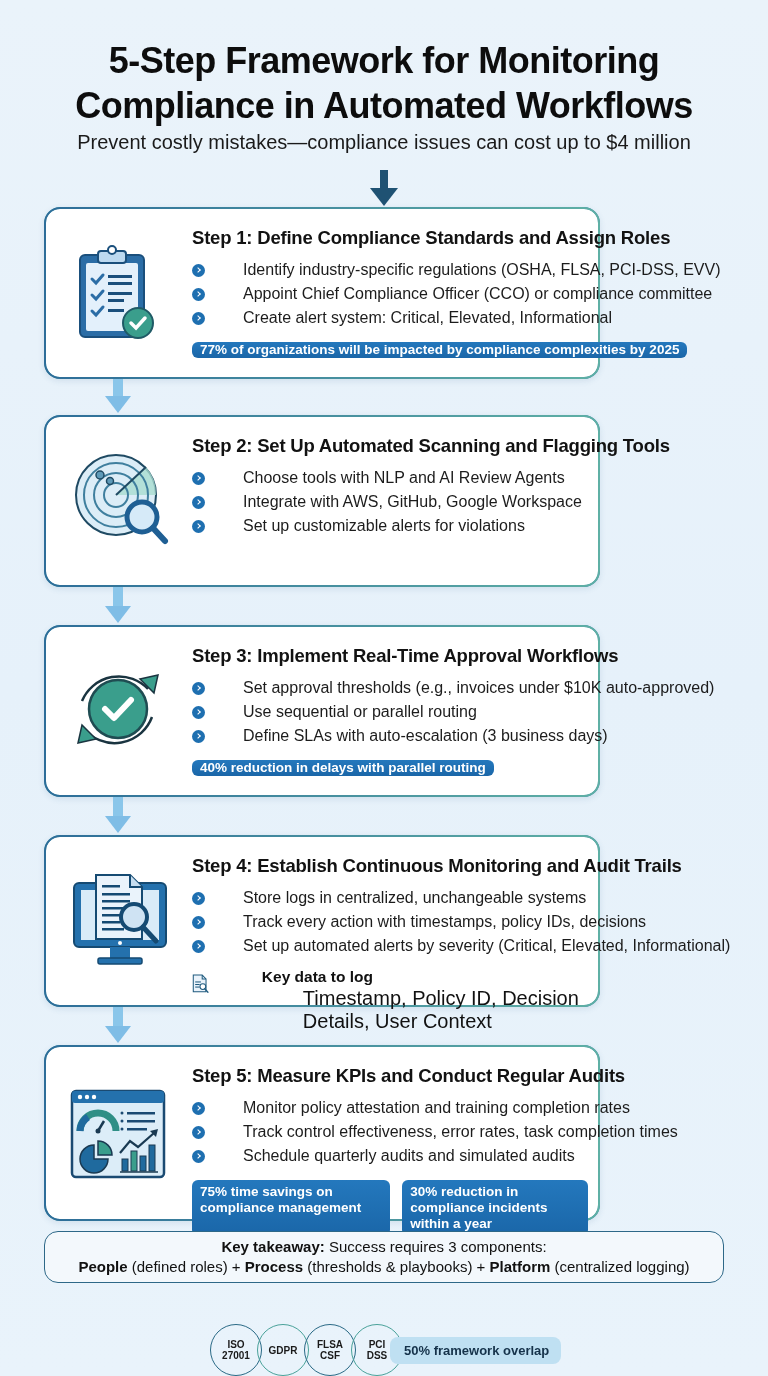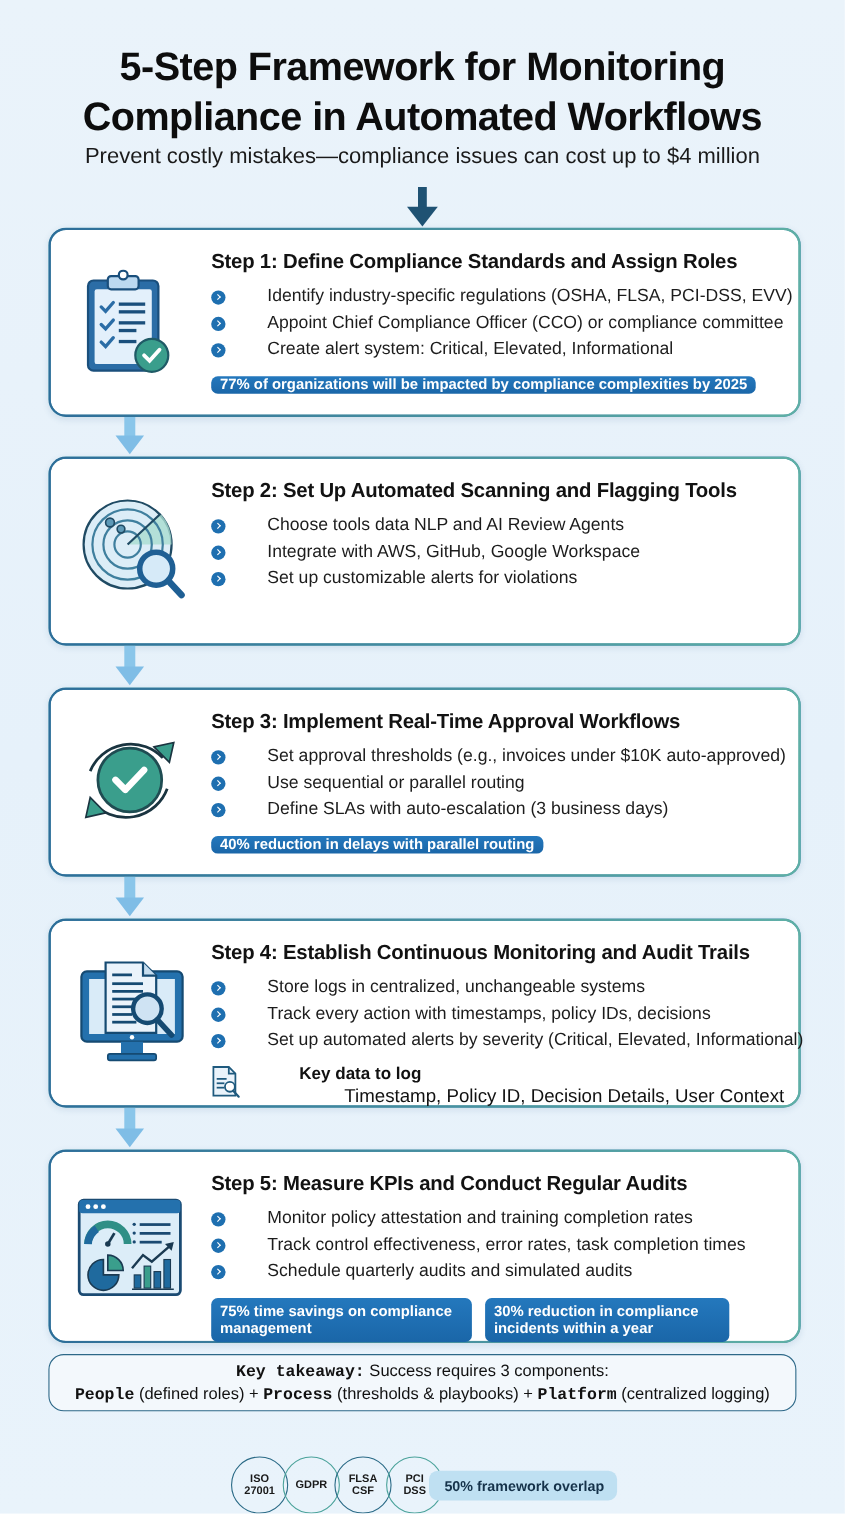--- a/index.html
+++ b/index.html
@@ -15,21 +15,21 @@
     position: absolute; left: 0; right: 0; top: 38px;
     text-align: center; font-weight: 700; font-size: 36px; line-height: 45px;
     letter-spacing: -0.5px; color: #0d0d0d;
   }
   .subtitle {
     position: absolute; left: 0; right: 0; top: 131px;
     text-align: center; font-size: 20px; color: #1a1a1a;
   }
   .top-arrow { position: absolute; left: 369px; top: 170px; }
   .card {
-    position: absolute; left: 44px; width: 684px;
+    position: absolute; left: 44px; width: 556px;
     background: #ffffff; border-radius: 16px;
     border: 2px solid #4a93ac;
     box-shadow: 0 2px 6px rgba(40,90,130,0.12);
   }
   .card::before {
     content: ""; position: absolute; inset: -2px; border-radius: 16px; padding: 2px;
     background: linear-gradient(90deg, #2d6d99, #5fb0a5);
     -webkit-mask: linear-gradient(#000 0 0) content-box, linear-gradient(#000 0 0);
     -webkit-mask-composite: xor; mask-composite: exclude; pointer-events: none;
   }
@@ -50,27 +50,27 @@
   .badge {
     background: linear-gradient(180deg, #2478bd, #1a66a8);
     color: #fff; font-weight: 700; font-size: 13.5px; border-radius: 6px;
     padding: 0 8px; white-space: nowrap; line-height: 16px;
   }
   .badge.two-line { white-space: normal; line-height: 16px; padding: 4px 8px; }
   .connector { position: absolute; left: 104px; }
   .keylog { display: flex; margin-top: 10px; align-items: flex-start; gap: 44px; }
   .keylog-text { margin-left: 8px; }
   .keylog-title { font-weight: 700; font-size: 15.5px; }
-  .keylog-values { font-size: 17px; margin-top: 1px; margin-left: 41px; }
+  .keylog-values { font-size: 20px; margin-top: 1px; margin-left: 41px; }
   .takeaway {
     position: absolute; left: 44px; top: 1231px; width: 680px; height: 52px;
     border: 1.5px solid #2d6888; border-radius: 14px; background: #f3f8fc;
     text-align: center; font-size: 15px; line-height: 20px; padding-top: 5px;
   }
-  .takeaway b { font-weight: 700; font-family: Liberation Mono, monospace; }
+  .takeaway b { font-weight: 700; }
   .frameworks { position: absolute; top: 1324px; left: 210px; height: 60px; }
   .fw-circle {
     position: absolute; top: 0; width: 52px; height: 52px; border-radius: 50%;
     border: 1.5px solid #2a6a86; display: flex; align-items: center; justify-content: center;
     text-align: center; font-size: 10px; font-weight: 700; line-height: 11px; color: #1a1a1a;
   }
   .fw-circle.teal { border-color: #4aa29a; }
   .overlap-pill {
     position: absolute; left: 180px; top: 13px; height: 27px; padding: 0 12px 0 14px;
     background: #bfe0f2; border-radius: 8px; font-size: 13px; font-weight: 700;
@@ -145,21 +145,21 @@
     <circle cx="30" cy="30" r="4" fill="#5e9ab8" stroke="#1f4a63" stroke-width="1.5"></circle>
     <circle cx="40" cy="36" r="3.5" fill="#5e9ab8" stroke="#1f4a63" stroke-width="1.5"></circle>
     <circle cx="72" cy="72" r="15" fill="#d6eaf8" stroke="#1f5f94" stroke-width="5"></circle>
     <line x1="83" y1="83" x2="95" y2="96" stroke="#1f5f94" stroke-width="6" stroke-linecap="round"></line>
   </svg>
   <div class="card-body" style="top:18px">
     <div class="step-title">Step 2: Set Up Automated Scanning and Flagging Tools</div>
     <ul class="bullets">
       <li>
           <span class="bullet-dot"></span>
-          <span>Choose tools data NLP and AI Review Agents</span>
+          <span>Choose tools with NLP and AI Review Agents</span>
         </li>
       <li>
           <span class="bullet-dot"></span>
           <span>Integrate with AWS, GitHub, Google Workspace</span>
         </li>
       <li>
           <span class="bullet-dot"></span>
           <span>Set up customizable alerts for violations</span>
         </li>
     </ul>

